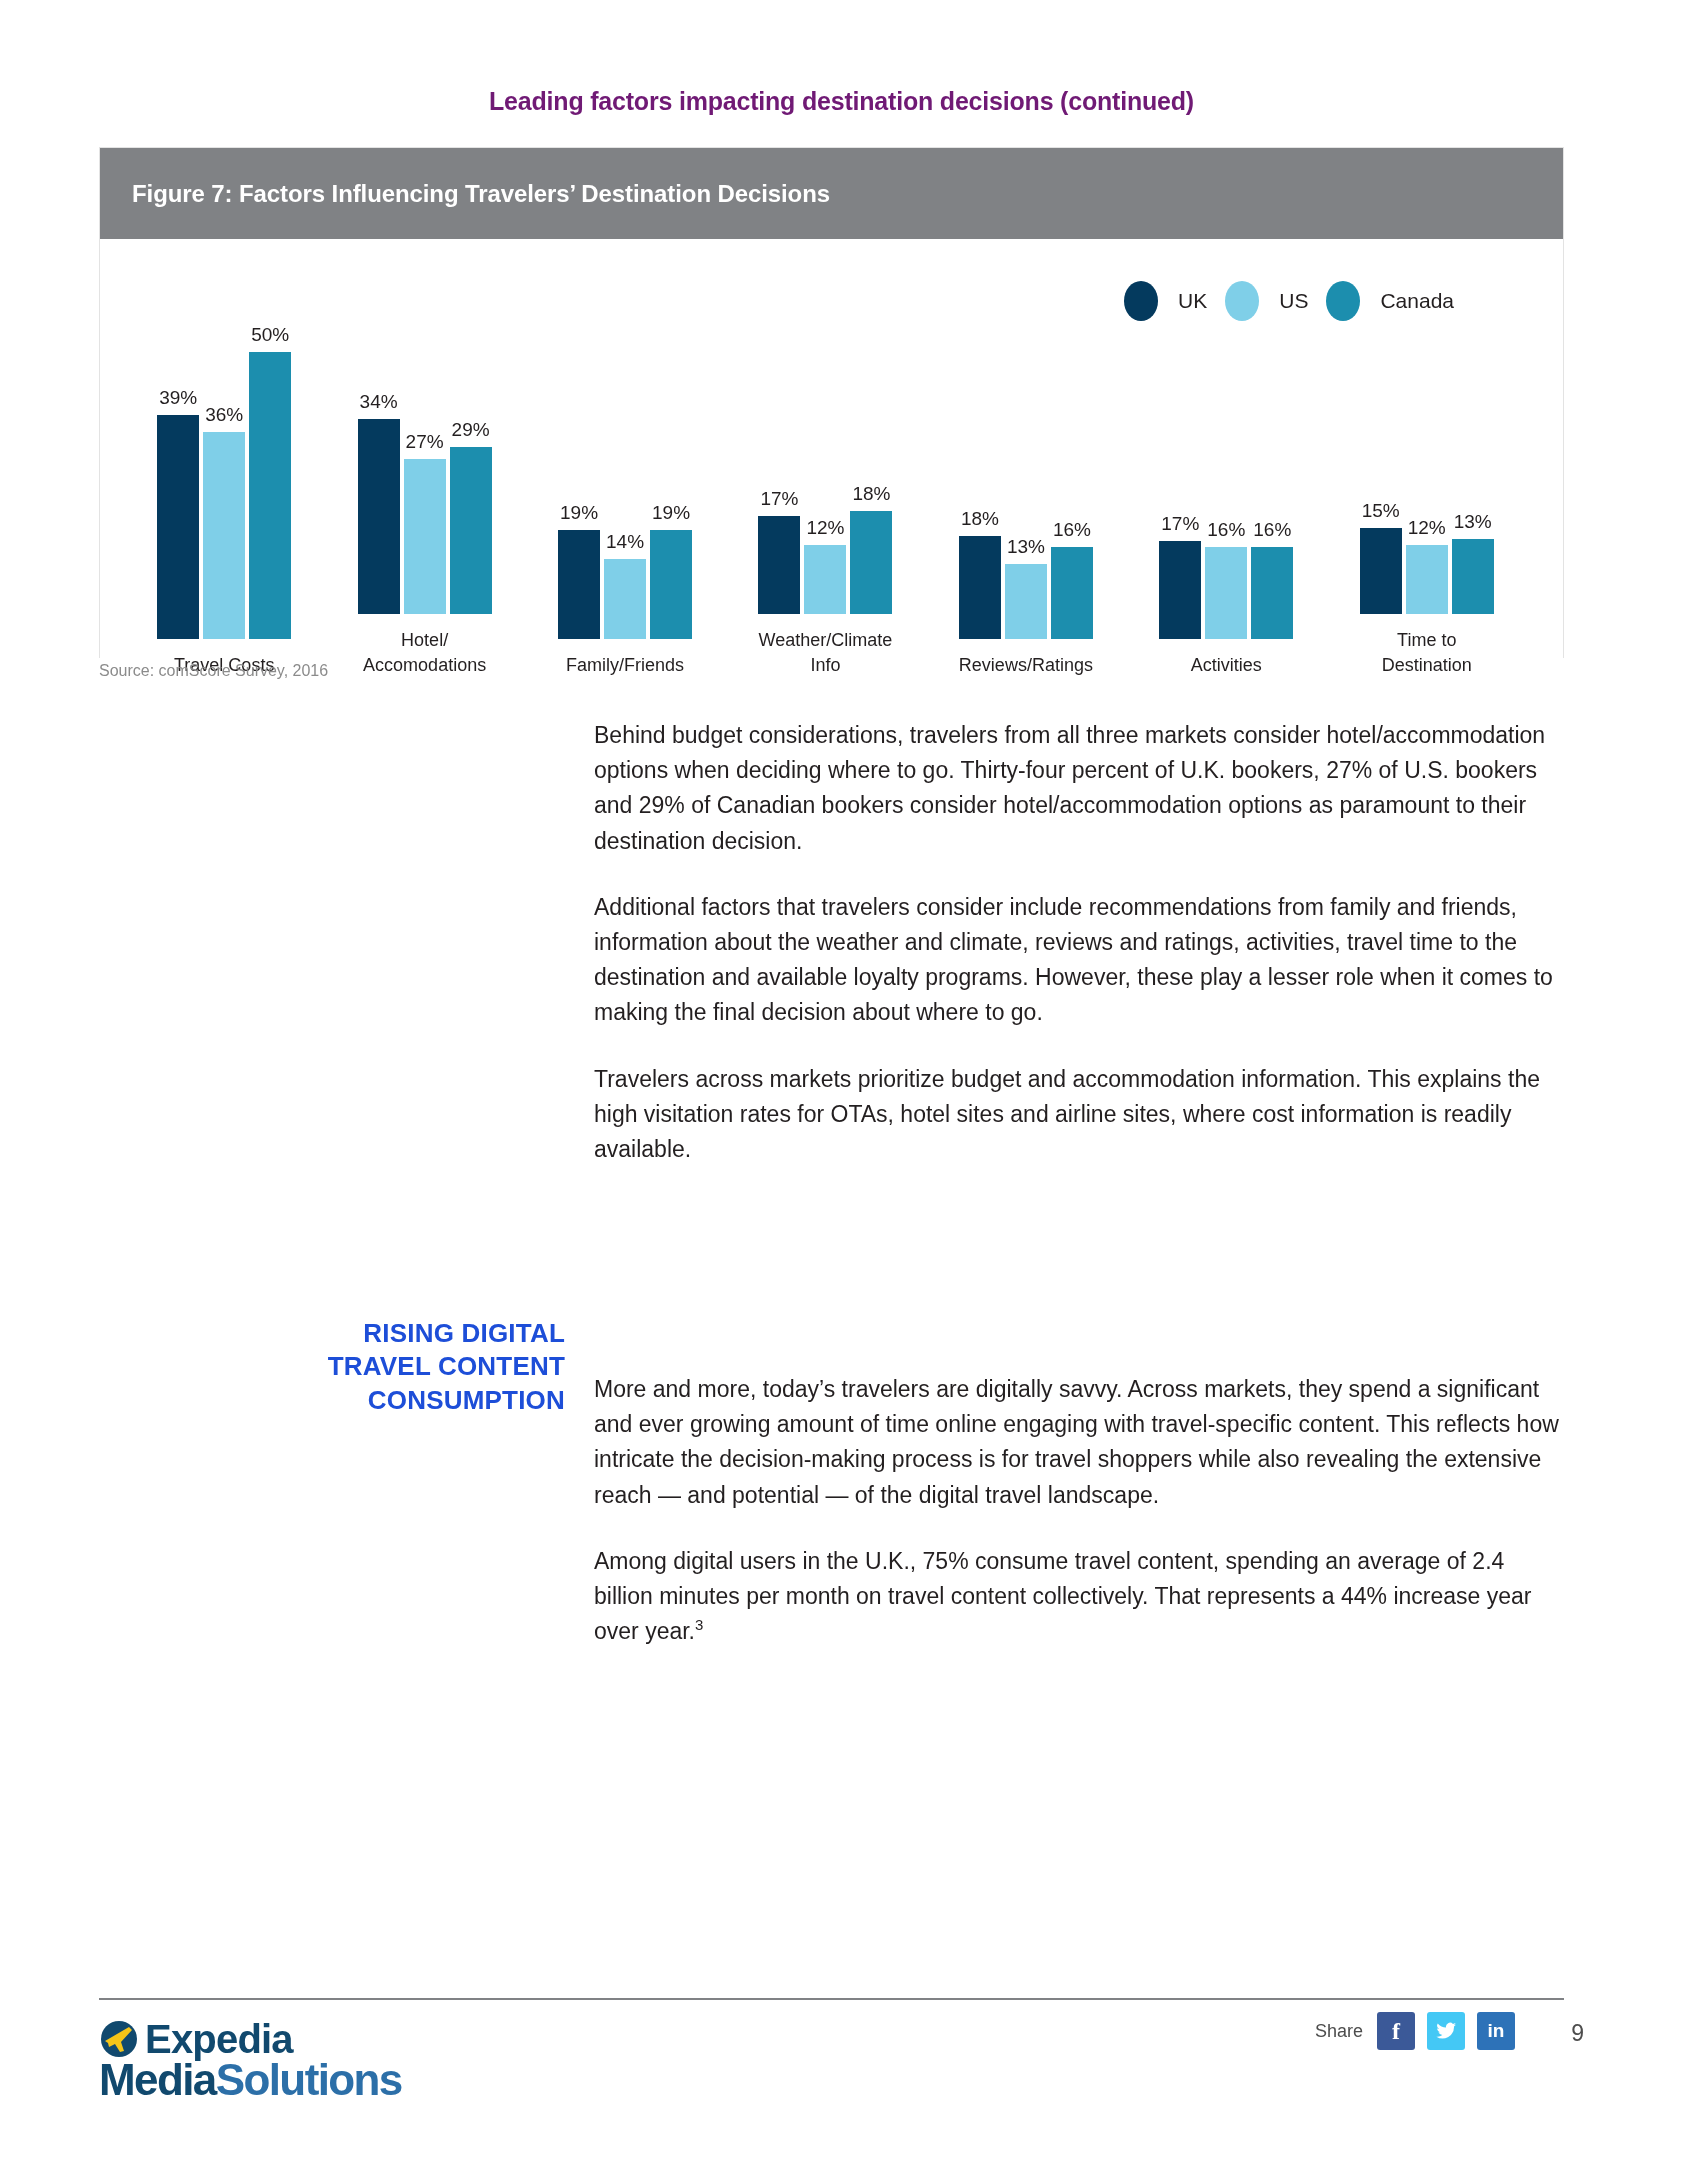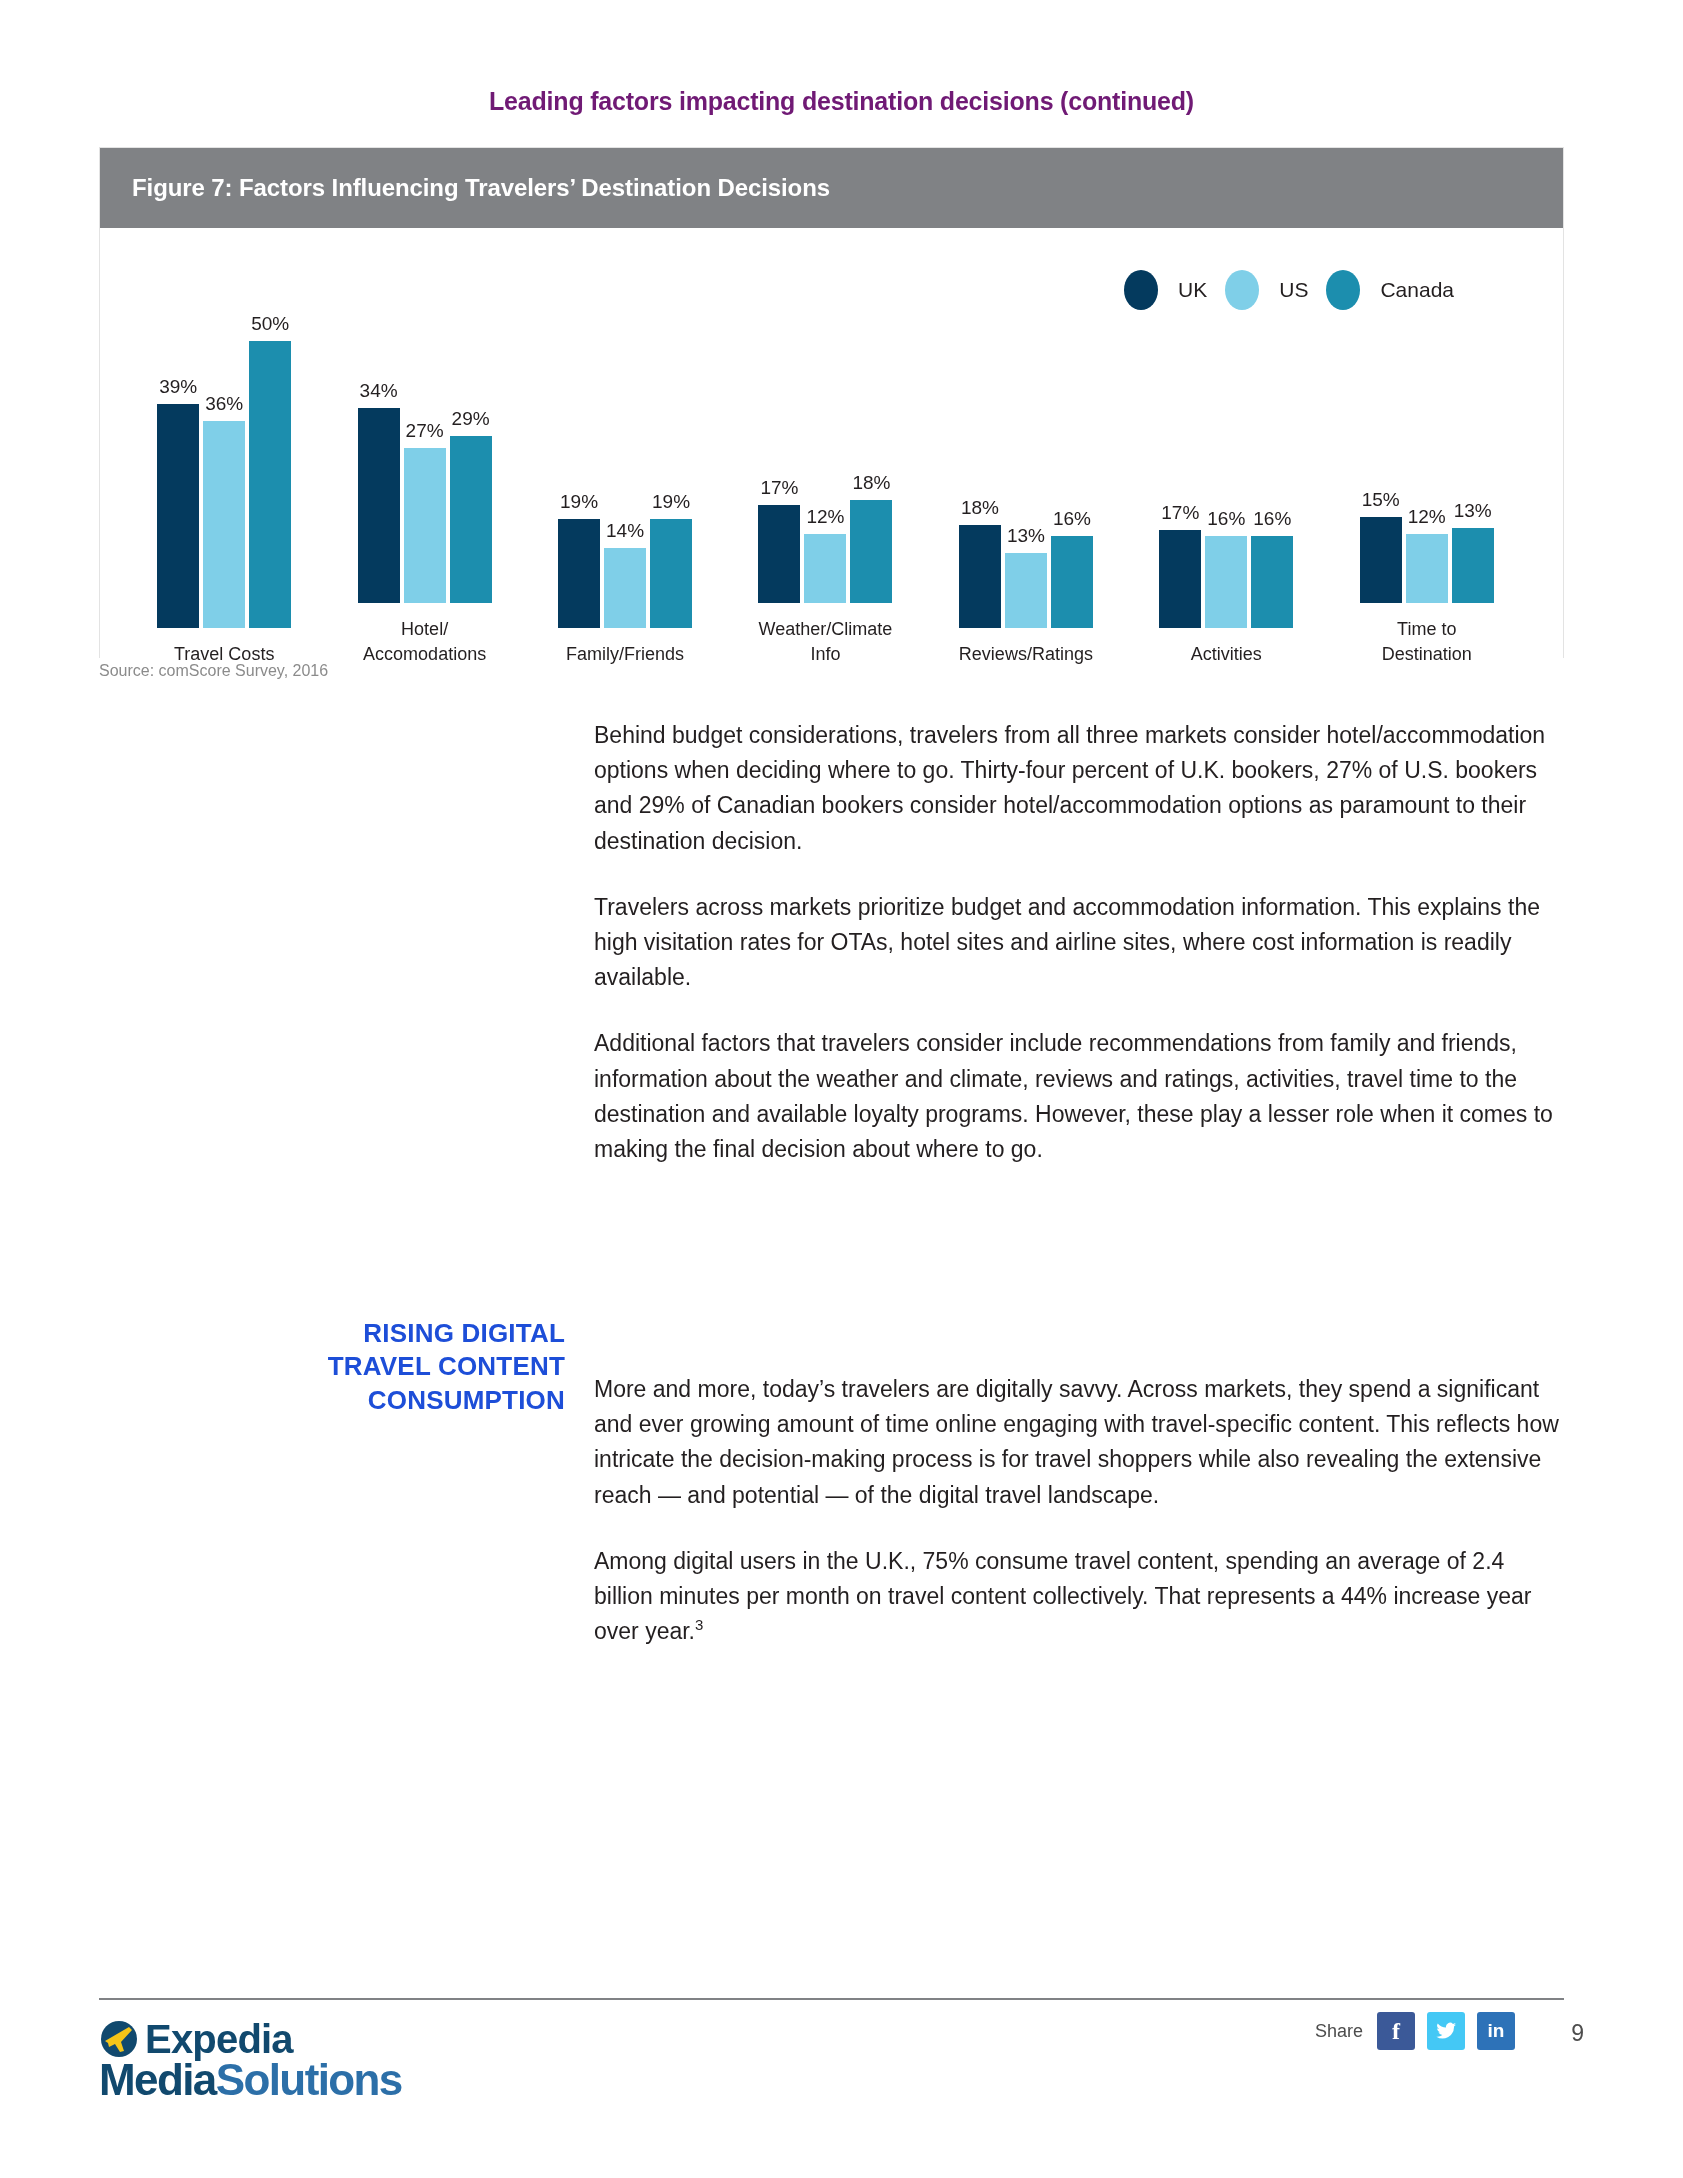--- a/index.html
+++ b/index.html
@@ -32,21 +32,21 @@
   .figure-panel {
     position: absolute;
     top: 147px;
     left: 99px;
     width: 1465px;
     height: 511px;
     background: #ffffff;
     border: 1px solid #e3e3e3;
   }
   .figure-titlebar {
-    height: 80px;
+    height: 91px;
     background: #808285;
     display: flex;
     align-items: center;
     padding-left: 32px;
   }
   .figure-titlebar .figure-title {
     color: #ffffff;
     font-size: 24px;
     font-weight: bold;
     letter-spacing: -0.1px;
@@ -404,22 +404,22 @@
 <div class="source-note">Source: comScore Survey, 2016</div>
 
 <div class="left-col">
   <div class="section-heading">RISING DIGITAL
 TRAVEL CONTENT
 CONSUMPTION</div>
 </div>
 
 <div class="right-col">
   <p class="body-par">Behind budget considerations, travelers from all three markets consider hotel/accommodation options when deciding where to go. Thirty-four percent of U.K. bookers, 27% of U.S. bookers and 29% of Canadian bookers consider hotel/accommodation options as paramount to their destination decision.</p>
+  <p class="body-par">Additional factors that travelers consider include recommendations from family and friends, information about the weather and climate, reviews and ratings, activities, travel time to the destination and available loyalty programs. However, these play a lesser role when it comes to making the final decision about where to go.</p>
   <p class="body-par">Travelers across markets prioritize budget and accommodation information. This explains the high visitation rates for OTAs, hotel sites and airline sites, where cost information is readily available.</p>
-  <p class="body-par">Additional factors that travelers consider include recommendations from family and friends, information about the weather and climate, reviews and ratings, activities, travel time to the destination and available loyalty programs. However, these play a lesser role when it comes to making the final decision about where to go.</p>
   <p class="body-par" style="margin-top:205px">More and more, today’s travelers are digitally savvy. Across markets, they spend a significant and ever growing amount of time online engaging with travel-specific content. This reflects how intricate the decision-making process is for travel shoppers while also revealing the extensive reach — and potential — of the digital travel landscape.</p>
   <p class="body-par"><span>Among digital users in the U.K., 75% consume travel content, spending an average of 2.4 billion minutes per month on travel content collectively. That represents a 44% increase year over year.</span><sup>3</sup></p>
 </div>
 
 <div class="footer-rule"></div>
 
 <div class="logo">
   <div class="logo-top">
     <svg class="logo-mark" viewBox="0 0 40 40">
       <circle cx="20" cy="20" r="18" fill="#11496E"></circle>

